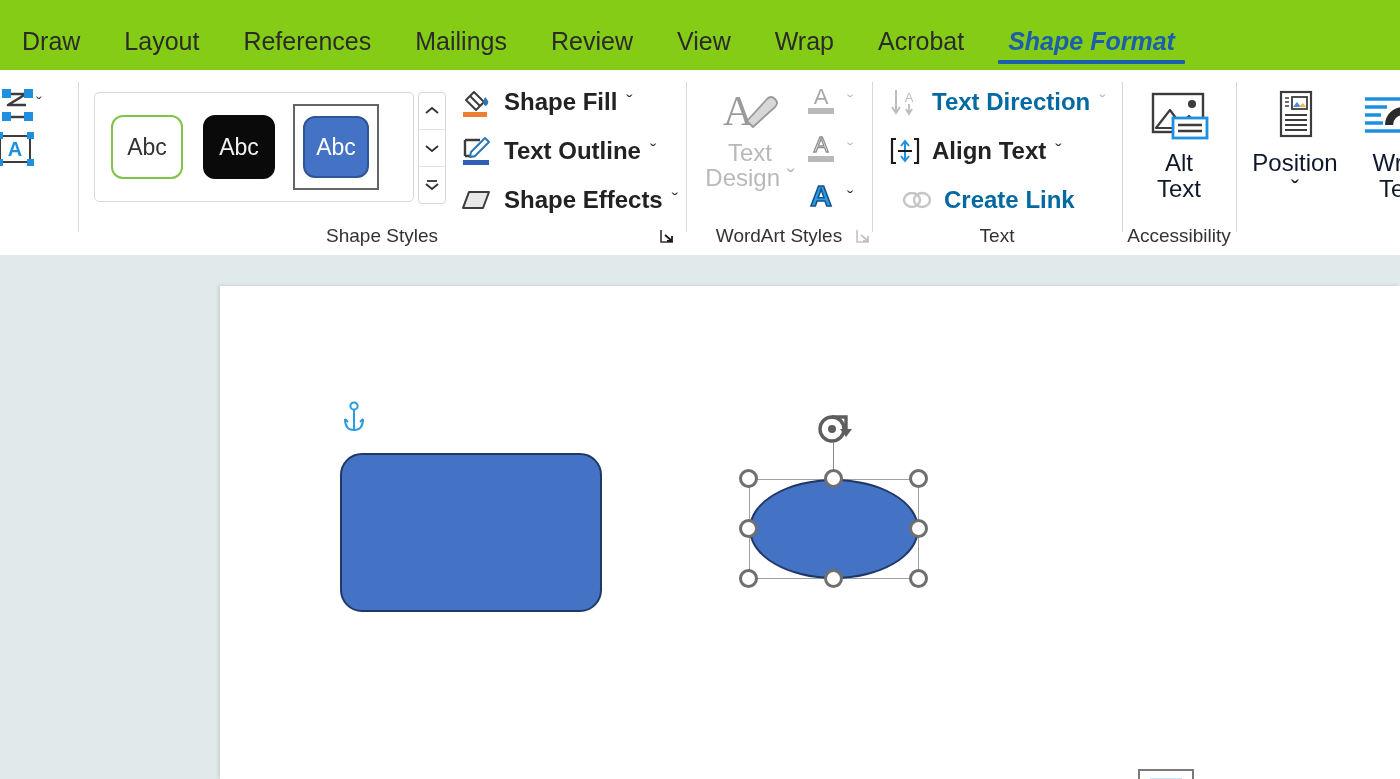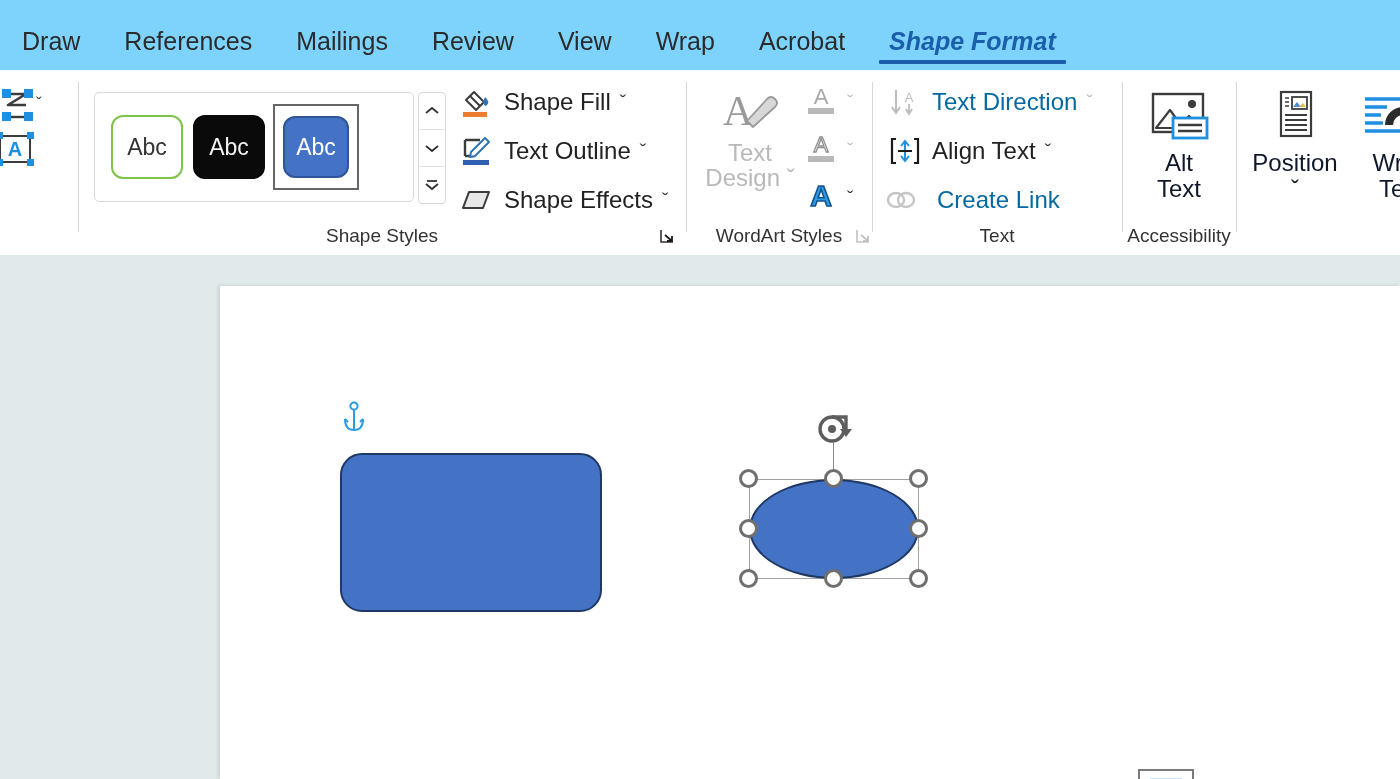--- a/index.html
+++ b/index.html
@@ -12,21 +12,21 @@
   #app {
     position: relative;
     width: 1400px; height: 779px;
     background: #e4ecec;
   }
 
   
   .tabstrip {
     position: absolute; left: 0; top: 0;
     width: 1400px; height: 70px;
-    background: #7dd3fc;
+    background: #84cc16;
     display: flex; align-items: flex-end;
   }
   .tab {
     position: relative;
     font-size: 25px;
     color: #2b2b2b;
     padding: 0 22px 16px 22px;
     white-space: nowrap;
     cursor: pointer;
     line-height: 1;
@@ -70,21 +70,21 @@
   .ins-icon1 { position: absolute; left: -14px; top: 16px; width: 54px; height: 40px; }
   .ins-icon2 { position: absolute; left: -6px; top: 60px; width: 44px; height: 40px; }
   .ins-caret { position: absolute; left: 36px; top: 24px; font-size: 17px; color: #444; cursor: pointer;}
 
   
   .gallery {
     position: absolute; left: 16px; top: 22px;
     width: 320px; height: 110px;
     border: 1px solid #d9d9d9; border-radius: 5px;
     background: #fff;
-    display: flex; align-items: center; gap: 6px;
+    display: flex; align-items: center; gap: 16px;
     padding: 0 14px;
     box-sizing: border-box;
   }
   .thumb {
     width: 76px; height: 68px;
     display: flex; align-items: center; justify-content: center;
     font-size: 23px;
     box-sizing: border-box;
     cursor: pointer;
   }
@@ -117,21 +117,21 @@
   .gal-btn:last-child { border-bottom: none; }
 
   
   .cmd-row {
     position: absolute;
     display: flex; align-items: center;
     cursor: pointer;
     white-space: nowrap;
   }
   .cmd-ico { width: 34px; height: 32px; margin-right: 10px; flex: none; position: relative; }
-  .cmd-txt { font-size: 24px; color: #222; }
+  .cmd-txt { font-size: 24px; color: #222; font-weight: bold; }
   .cmd-txt.dim { color: #0369a1; }
   .caret { font-size: 19px; color: #333; margin-left: 9px; }
   .caret.dim { color: #bcbcbc; }
 
   
   .quick-styles {
     position: absolute; left: 12px; top: 16px;
     width: 104px;
     text-align: center;
     color: #b9b9b9; cursor: default;
@@ -219,20 +219,21 @@
     cursor: pointer;
   }
 </style>
 </head>
 <body>
 
 <div id="app">
 
   <div class="tabstrip">
     <div class="tab"><span>Draw</span></div>
+    <div class="tab"><span>Layout</span></div>
     <div class="tab"><span>References</span></div>
     <div class="tab"><span>Mailings</span></div>
     <div class="tab"><span>Review</span></div>
     <div class="tab"><span>View</span></div>
     <div class="tab"><span>Wrap</span></div>
     <div class="tab"><span>Acrobat</span></div>
     <div class="tab active">
       <span>Shape Format</span>
       <span class="tab-underline"></span>
     </div>
@@ -427,21 +428,21 @@
             <path d="M17 7 L17 25" stroke="#1f8fe0" stroke-width="2"></path>
             <path d="M13 11 L17 6 L21 11" fill="none" stroke="#1f8fe0" stroke-width="2"></path>
             <path d="M13 21 L17 26 L21 21" fill="none" stroke="#1f8fe0" stroke-width="2"></path>
             <path d="M10 16 L24 16" stroke="#1a1a1a" stroke-width="2"></path>
           </svg>
         </span>
         <span class="cmd-txt">Align Text</span>
         <span class="caret">ˇ</span>
       </div>
 
-      <div class="cmd-row" style="left:12px; top:114px;gap:9px;">
+      <div class="cmd-row" style="left:28px; top:114px;">
         <span class="cmd-ico">
           <svg width="34" height="32" viewBox="0 0 34 32">
             <ellipse cx="12" cy="16" rx="8" ry="7" fill="none" stroke="#c6c6c6" stroke-width="2.4"></ellipse>
             <ellipse cx="22" cy="16" rx="8" ry="7" fill="none" stroke="#c6c6c6" stroke-width="2.4"></ellipse>
           </svg>
         </span>
         <span class="cmd-txt dim">Create Link</span>
       </div>
 
       <div class="group-label">Text</div>

